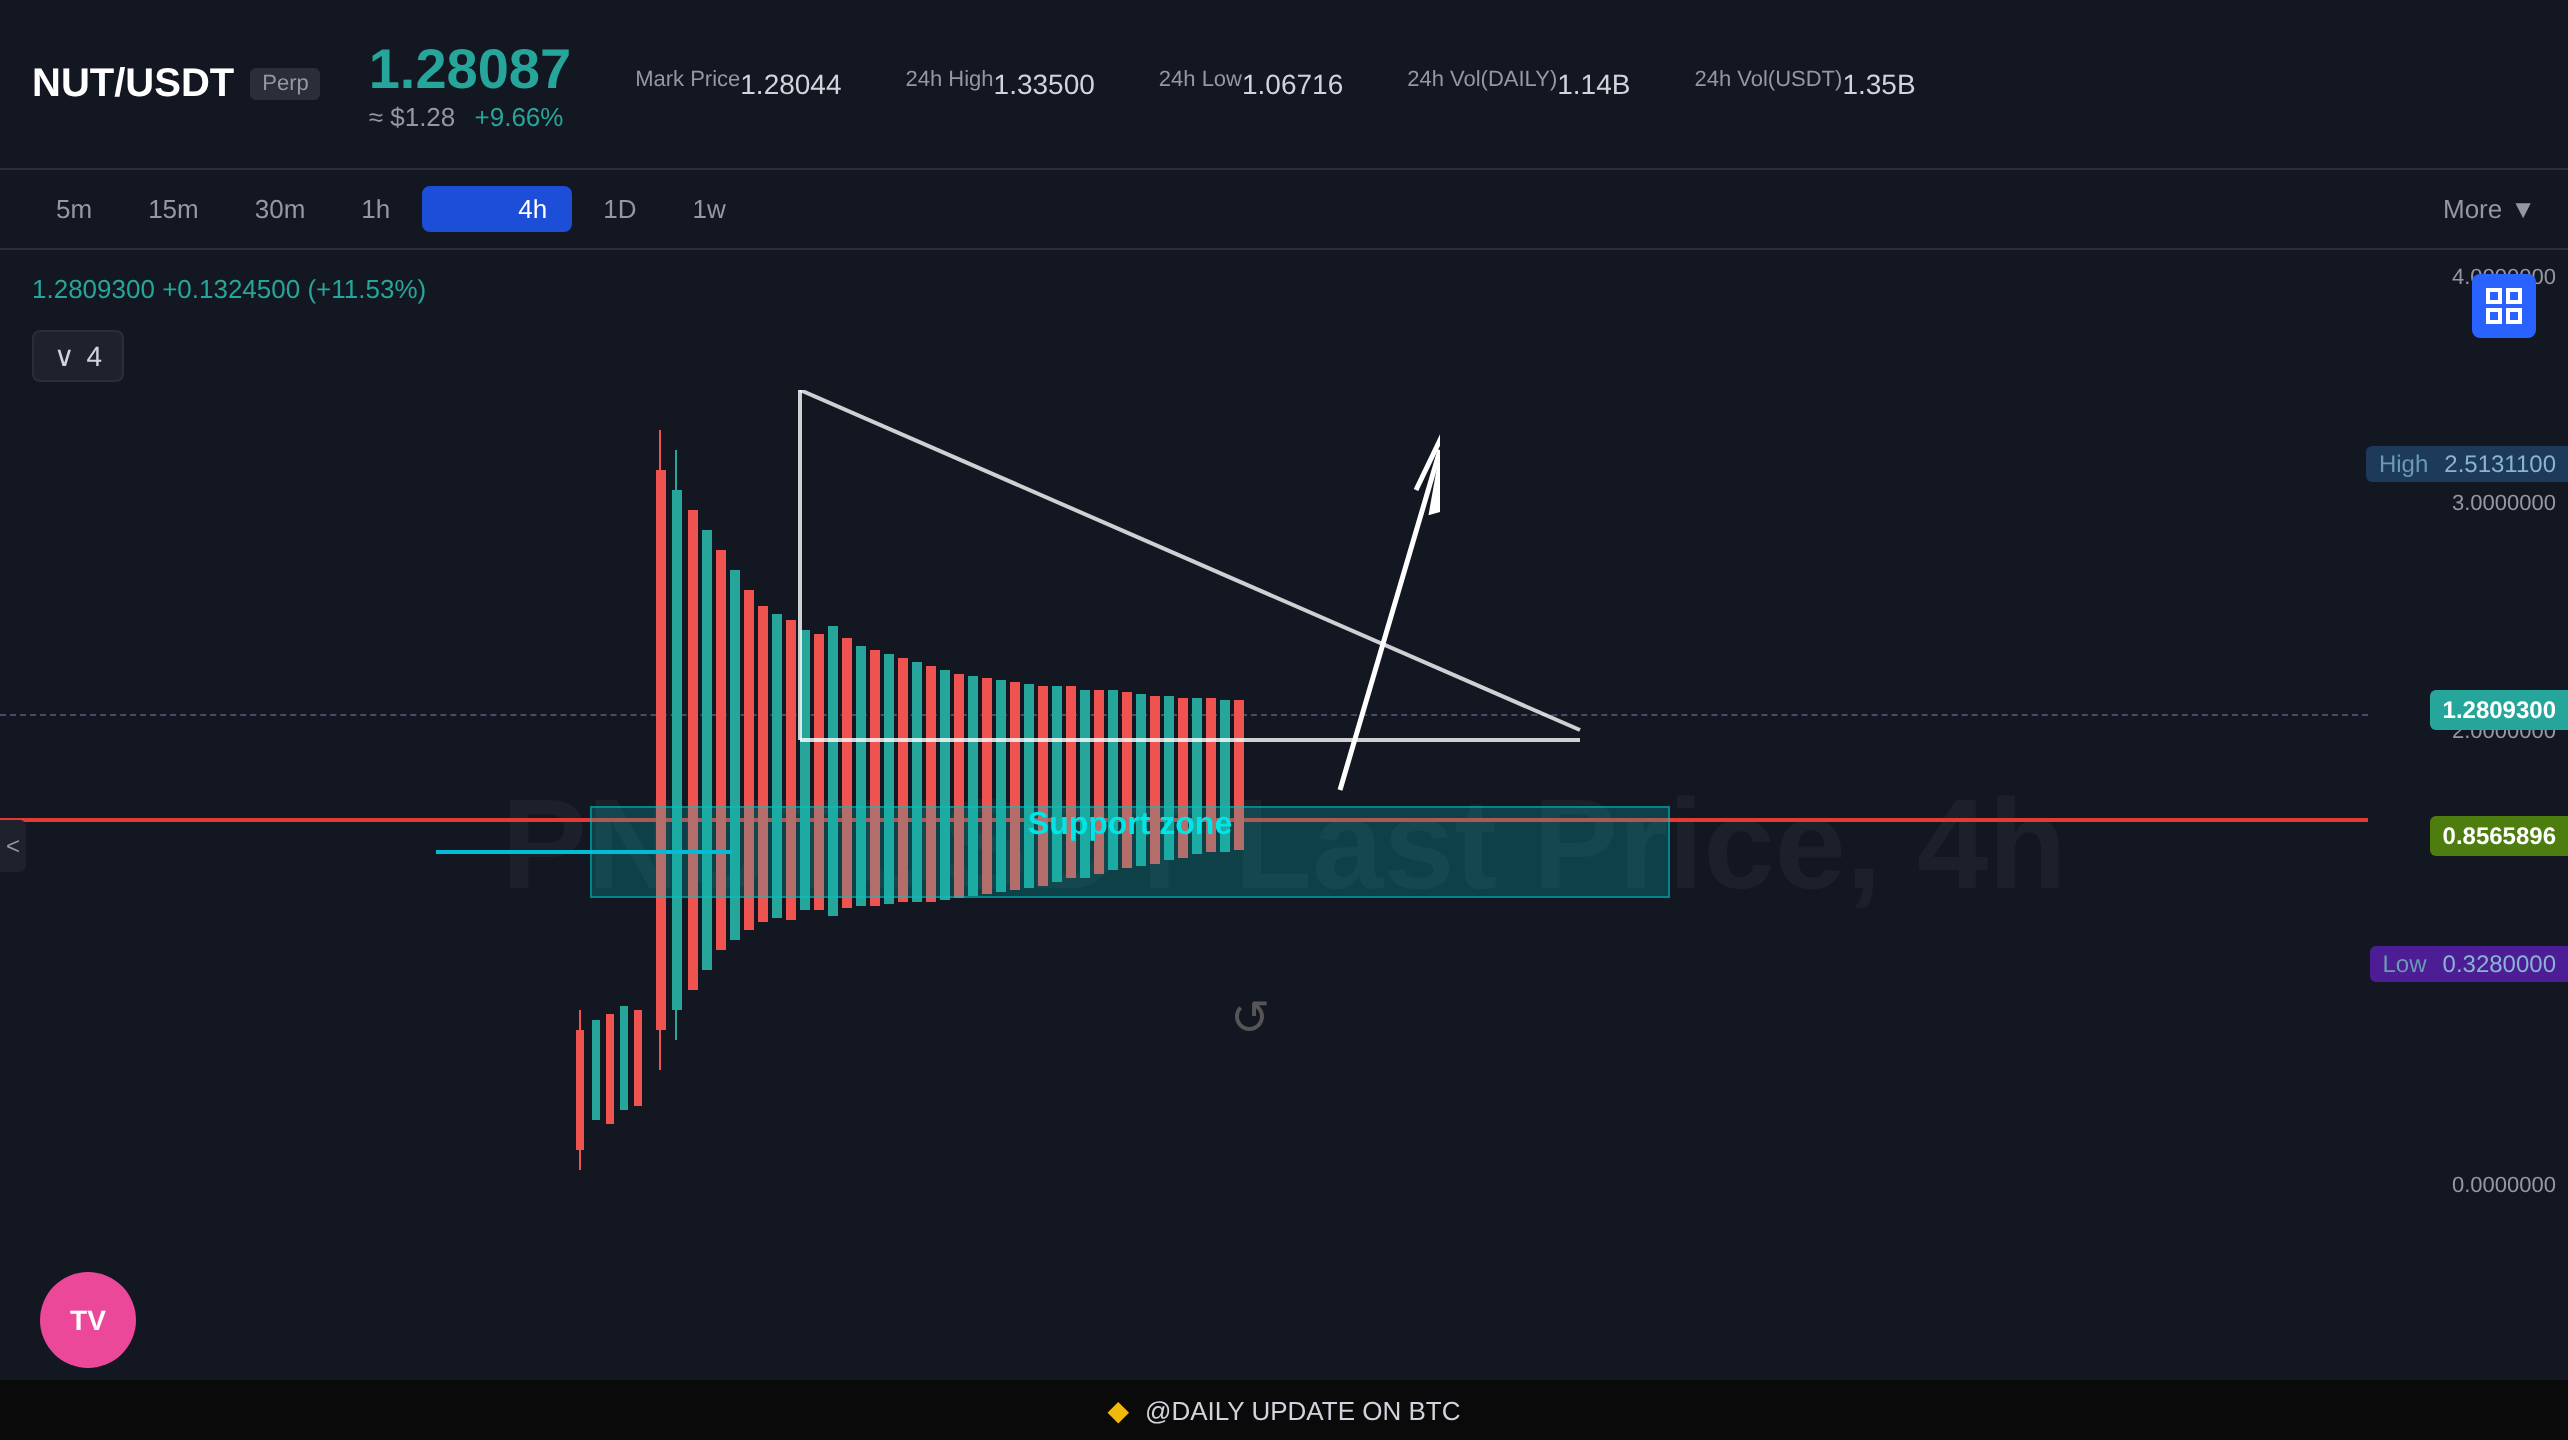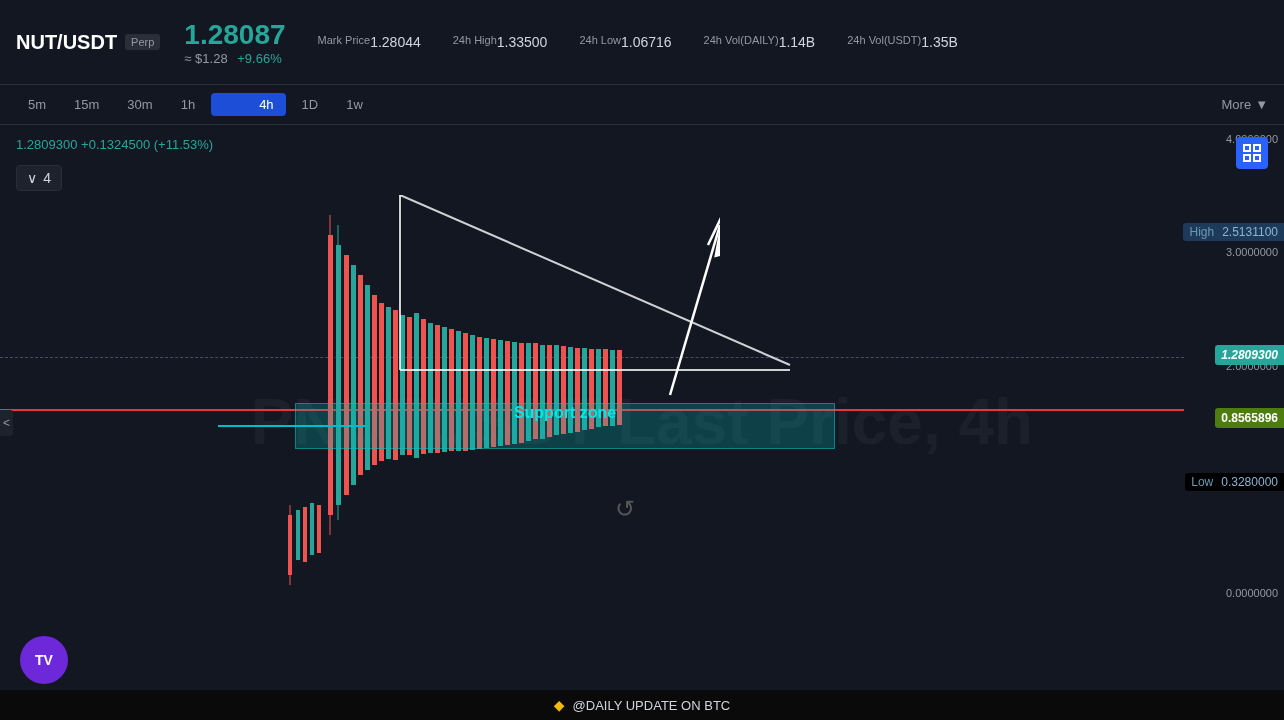--- a/index.html
+++ b/index.html
@@ -214,39 +214,38 @@
     .current-price-line {
       position: absolute;
       right: 0;
       background: #26a69a;
       color: #fff;
       font-size: 12px;
       font-weight: 600;
       padding: 3px 6px;
       border-radius: 3px 0 0 3px;
       z-index: 6;
-      font-style: italic;
     }
 
     .red-price-line {
       position: absolute;
       right: 0;
       background: #4d7c0f;
       color: #fff;
       font-size: 12px;
       font-weight: 600;
       padding: 3px 6px;
       border-radius: 3px 0 0 3px;
       z-index: 6;
     }
 
     .low-box {
       position: absolute;
       right: 0;
-      background: #000000;
+      background: #4c1d95;
       color: #8ab4d4;
       font-size: 12px;
       padding: 2px 6px;
       border-radius: 3px 0 0 3px;
       display: flex;
       gap: 8px;
       z-index: 6;
     }
     .low-box .label { color: #6a9ab4; }
 
@@ -325,21 +324,21 @@
       color: #9598a1;
     }
 
     
     .tv-logo {
       position: absolute;
       bottom: 36px;
       left: 20px;
       width: 48px;
       height: 48px;
-      background: #6d28d9;
+      background: #ec4899;
       border-radius: 50%;
       display: flex;
       align-items: center;
       justify-content: center;
       z-index: 10;
     }
     .tv-logo-text {
       font-size: 14px;
       font-weight: 900;
       color: #fff;

